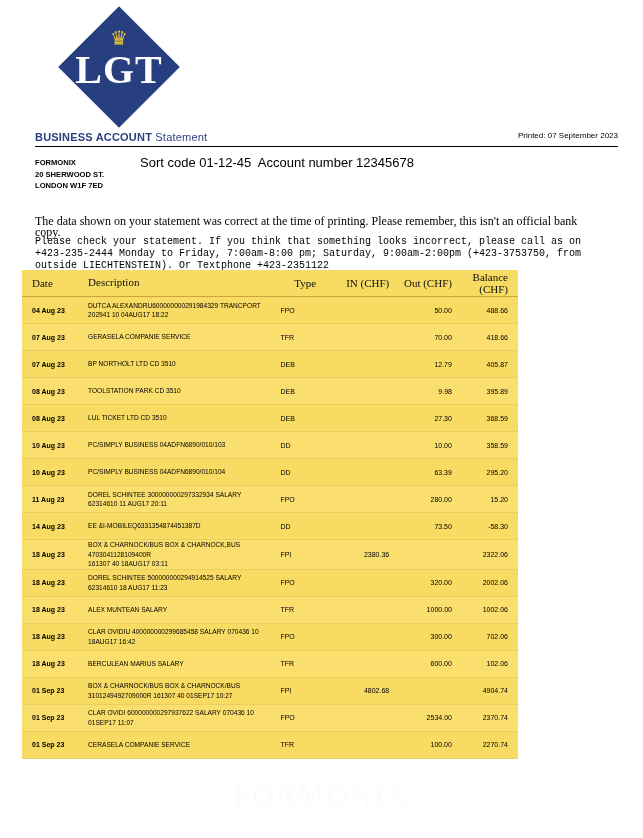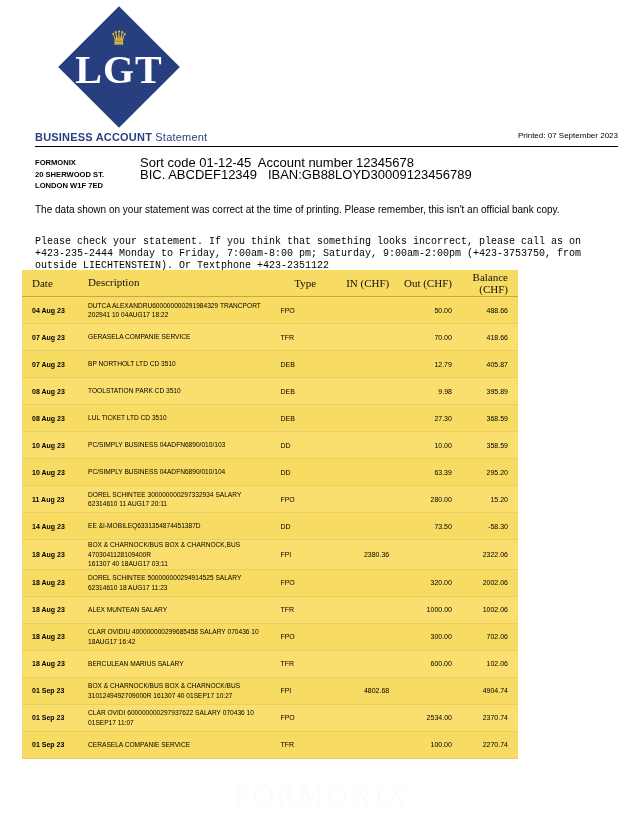--- a/index.html
+++ b/index.html
@@ -101,24 +101,25 @@
     top: 157px;
     font-size: 13px;
     line-height: 11.5px;
   }
   .acct div { white-space: pre; }
 
   
   .notice-a {
     position: absolute;
     left: 35px;
-    top: 204px;
-    font-size: 10px;
+    top: 216px;
+    font-size: 12px;
     line-height: 11px;
     width: 570px;
+    font-family: Liberation Serif, serif;
   }
   .notice-b {
     position: absolute;
     left: 35px;
     top: 236px;
     font-size: 10px;
     line-height: 12px;
     width: 575px;
     font-family: Liberation Mono, monospace;
   }
@@ -196,21 +197,20 @@
 <div class="hdr-printed">Printed: 07 September 2023</div>
 
 <div class="rule"></div>
 
 <div class="addr">FORMONIX
 20 SHERWOOD ST.
 LONDON W1F 7ED</div>
 
 <div class="acct">
   <div>Sort code 01-12-45  Account number 12345678</div>
-  <div>BIC. ABCDEF12349   IBAN:GB88LOYD30009123456789</div>
 </div>
 
 <div class="notice-a">The data shown on your statement was correct at the time of printing. Please remember, this isn't an official bank copy.</div>
 <div class="notice-b">Please check your statement. If you think that something looks incorrect, please call as on +423-235-2444 Monday to Friday, 7:00am-8:00 pm; Saturday, 9:00am-2:00pm (+423-3753750, from outside LIECHTENSTEIN). Or Textphone  +423-2351122</div>
 
 <div class="table">
   <div class="t-head">
     <div class="c-date">Date</div>
     <div class="c-desc">Description</div>
     <div class="c-type">Type</div>

